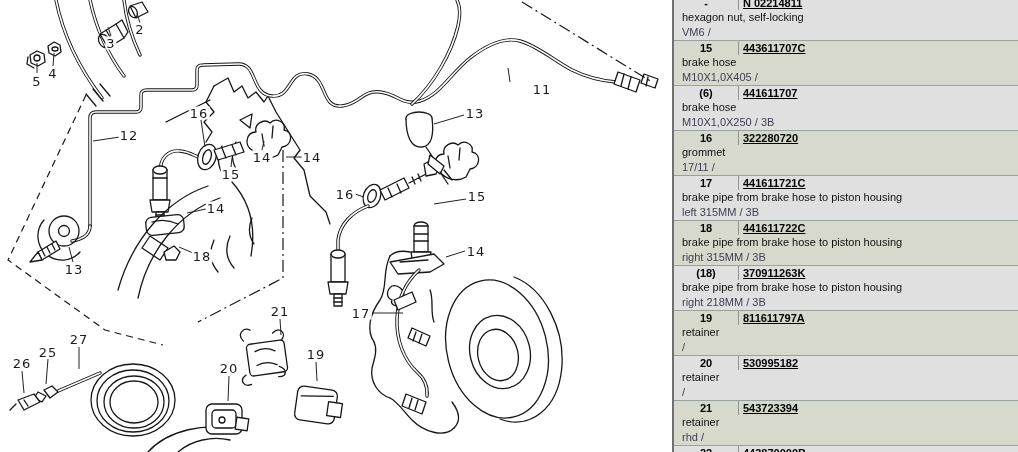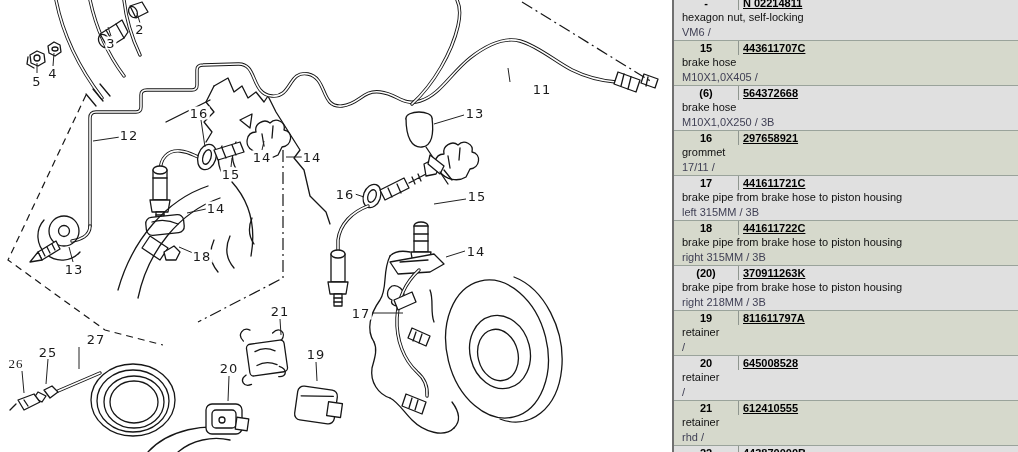--- a/index.html
+++ b/index.html
@@ -219,22 +219,22 @@
         <span class="callout" style="left: 475px; top: 113px;">13</span>
         <span class="callout" style="left: 510px; top: 89px; margin-left: 32px;">11</span>
         <span class="callout" style="left: 345px; top: 194px;">16</span>
         <span class="callout" style="left: 477px; top: 196px;">15</span>
         <span class="callout" style="left: 476px; top: 251px;">14</span>
         <span class="callout" style="left: 361px; top: 313px;">17</span>
         <span class="callout" style="left: 280px; top: 311px;">21</span>
         <span class="callout" style="left: 316px; top: 354px;">19</span>
         <span class="callout" style="left: 229px; top: 368px;">20</span>
         <span class="callout" style="left: 48px; top: 352px; text-align: center;">25</span>
-        <span class="callout" style="left: 16px; top: 363px; font-family: Liberation Serif, serif;">26</span>
-        <span class="callout" style="left: 79px; top: 339px; margin-left: 17px;">27</span>
+        <span class="callout" style="left: 22px; top: 363px;">26</span>
+        <span class="callout" style="left: 79px; top: 339px;">27</span>
       </div>
   </div>
 
   <div class="parts">
     <div class="rows" id="rows">
         <div class="block a">
           <div class="hdr">
             <span class="item">-</span>
             <span class="part">N 02214811</span>
           </div>
@@ -245,29 +245,29 @@
           <div class="hdr">
             <span class="item">15</span>
             <span class="part">443611707C</span>
           </div>
           <div class="desc">brake hose</div>
           <div class="note">M10X1,0X405 /</div>
         </div>
         <div class="block a">
           <div class="hdr">
             <span class="item">(6)</span>
-            <span class="part">564372668</span>
+            <span class="part">441611707</span>
           </div>
           <div class="desc">brake hose</div>
           <div class="note">M10X1,0X250 / 3B</div>
         </div>
         <div class="block b">
           <div class="hdr">
             <span class="item">16</span>
-            <span class="part">297658921</span>
+            <span class="part">322280720</span>
           </div>
           <div class="desc">grommet</div>
           <div class="note">17/11 /</div>
         </div>
         <div class="block a">
           <div class="hdr">
             <span class="item">17</span>
             <span class="part">441611721C</span>
           </div>
           <div class="desc">brake pipe from brake hose to piston housing</div>
@@ -276,46 +276,46 @@
         <div class="block b">
           <div class="hdr">
             <span class="item">18</span>
             <span class="part">441611722C</span>
           </div>
           <div class="desc">brake pipe from brake hose to piston housing</div>
           <div class="note">right 315MM / 3B</div>
         </div>
         <div class="block a">
           <div class="hdr">
-            <span class="item">(20)</span>
+            <span class="item">(18)</span>
             <span class="part">370911263K</span>
           </div>
           <div class="desc">brake pipe from brake hose to piston housing</div>
           <div class="note">right 218MM / 3B</div>
         </div>
         <div class="block b">
           <div class="hdr">
             <span class="item">19</span>
             <span class="part">811611797A</span>
           </div>
           <div class="desc">retainer</div>
           <div class="note">/</div>
         </div>
         <div class="block a">
           <div class="hdr">
             <span class="item">20</span>
-            <span class="part">645008528</span>
+            <span class="part">530995182</span>
           </div>
           <div class="desc">retainer</div>
           <div class="note">/</div>
         </div>
         <div class="block b">
           <div class="hdr">
             <span class="item">21</span>
-            <span class="part">612410555</span>
+            <span class="part">543723394</span>
           </div>
           <div class="desc">retainer</div>
           <div class="note">rhd /</div>
         </div>
         <div class="block a">
           <div class="hdr">
             <span class="item">22</span>
             <span class="part">443870000B</span>
           </div>
         </div>

